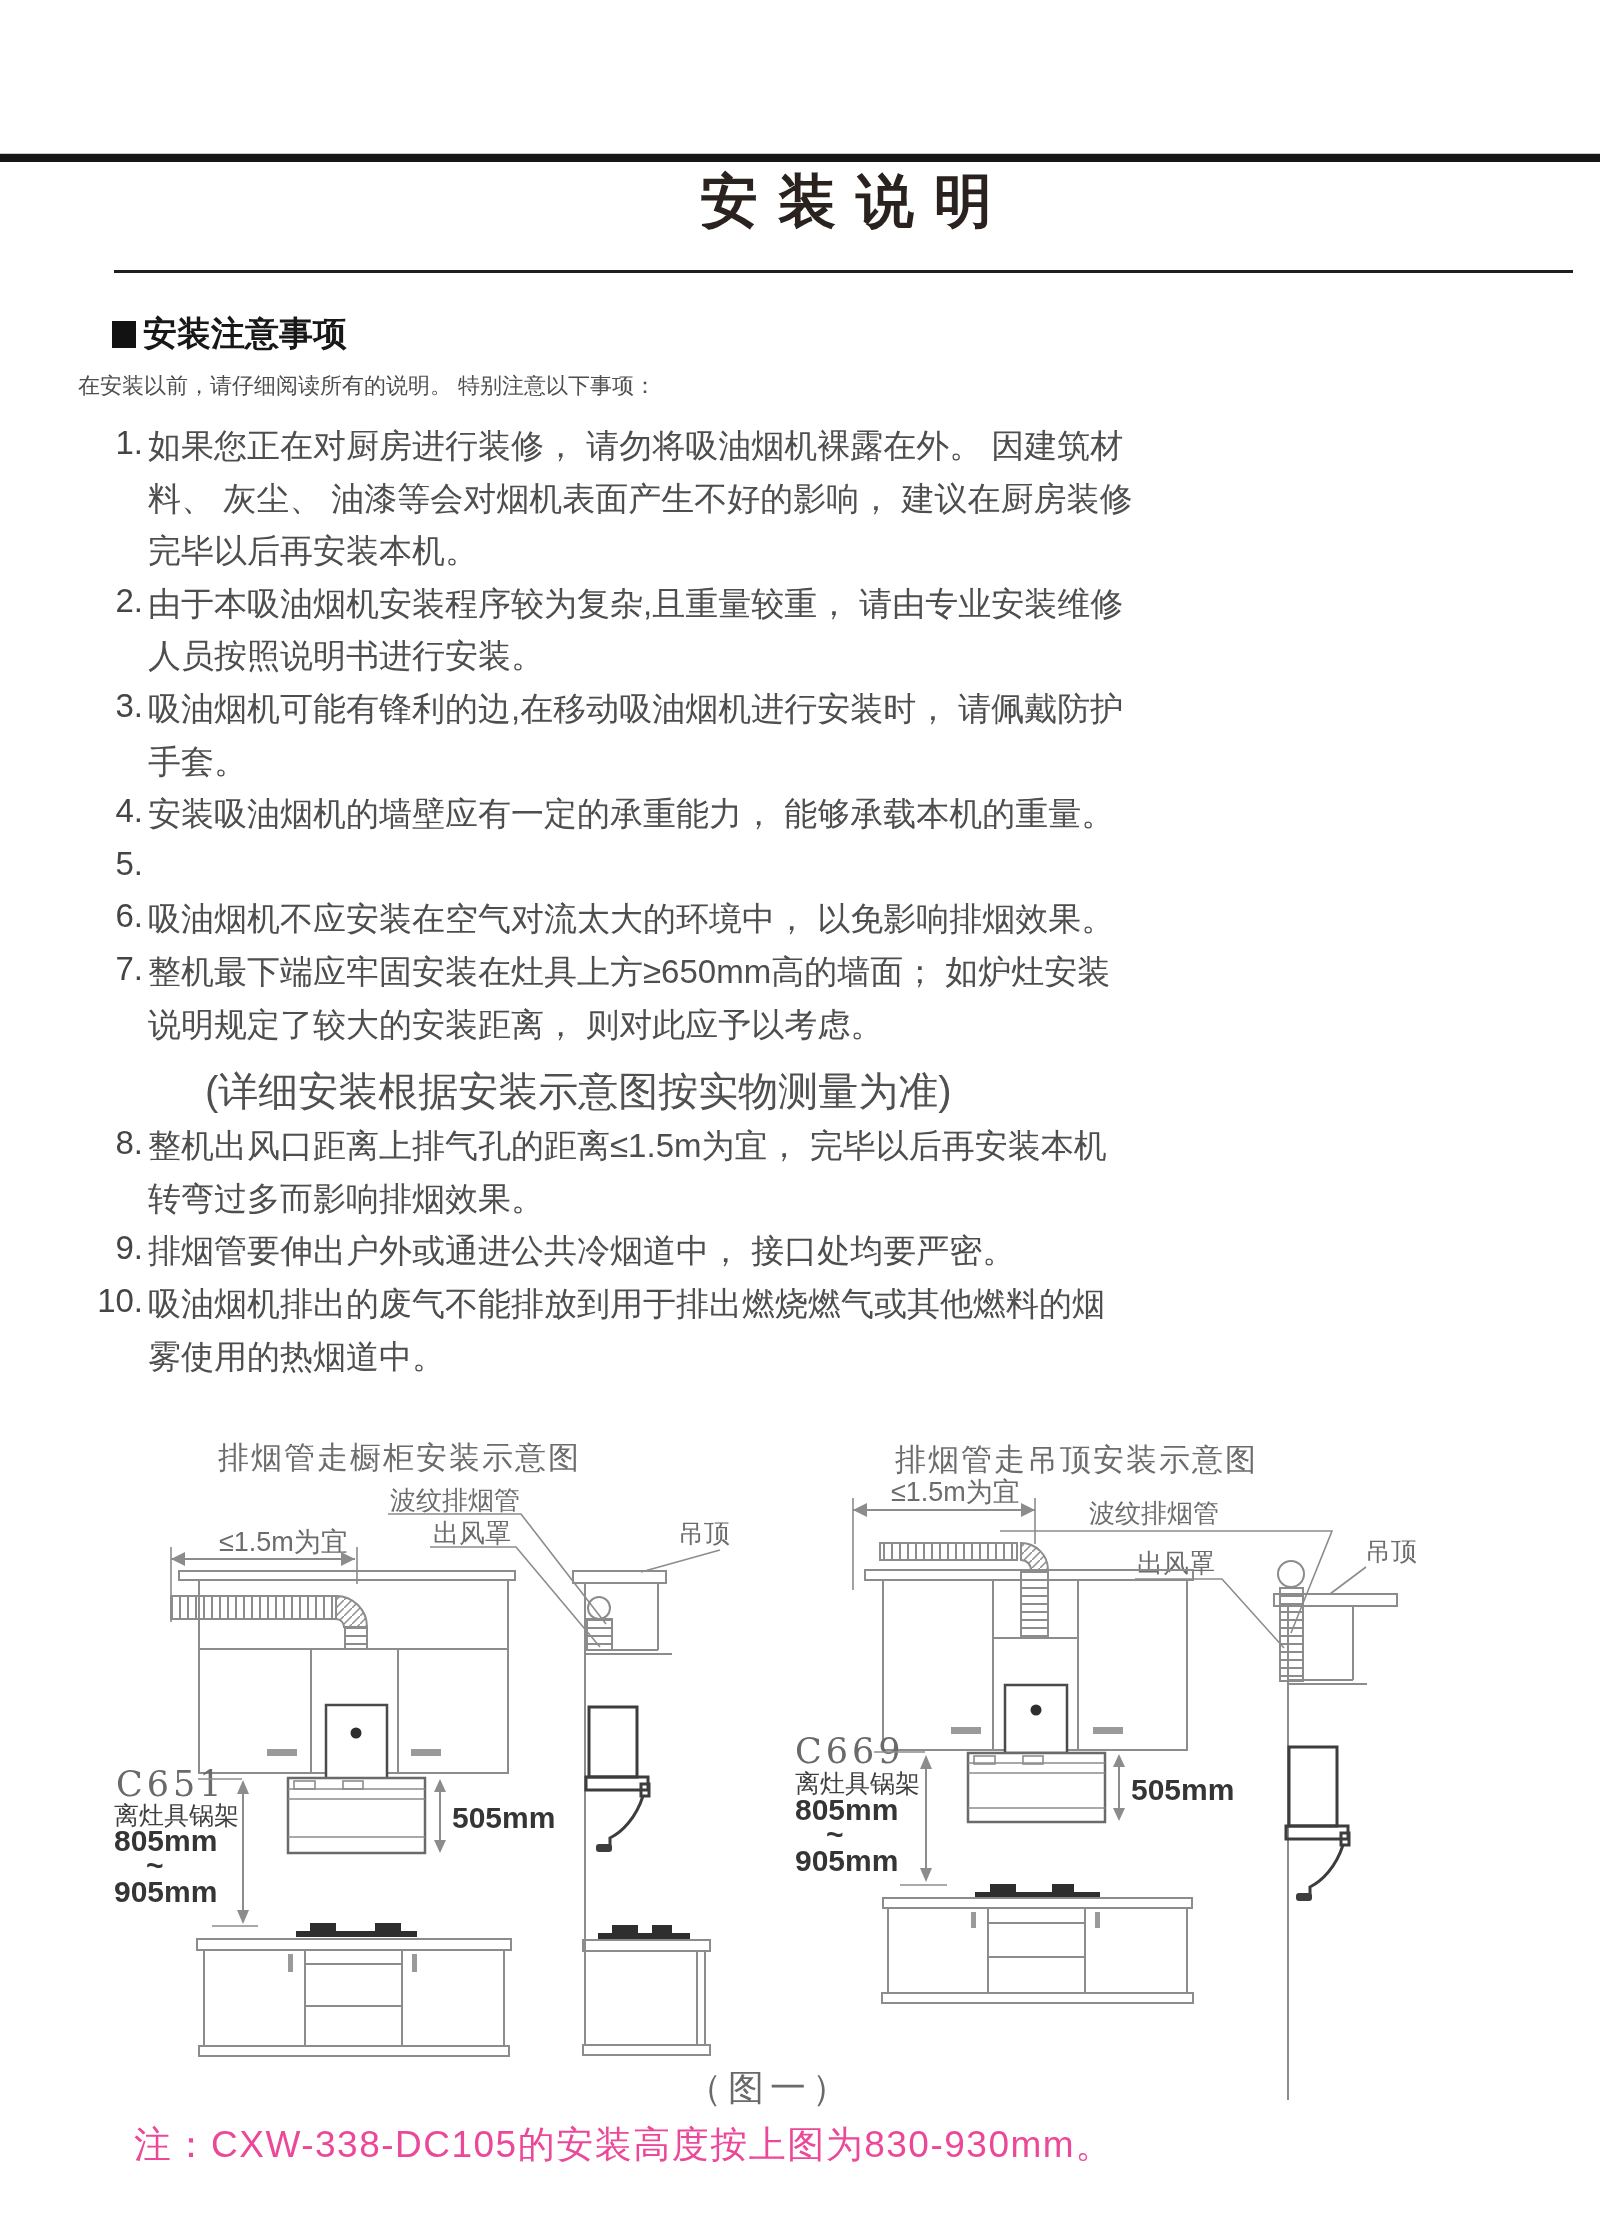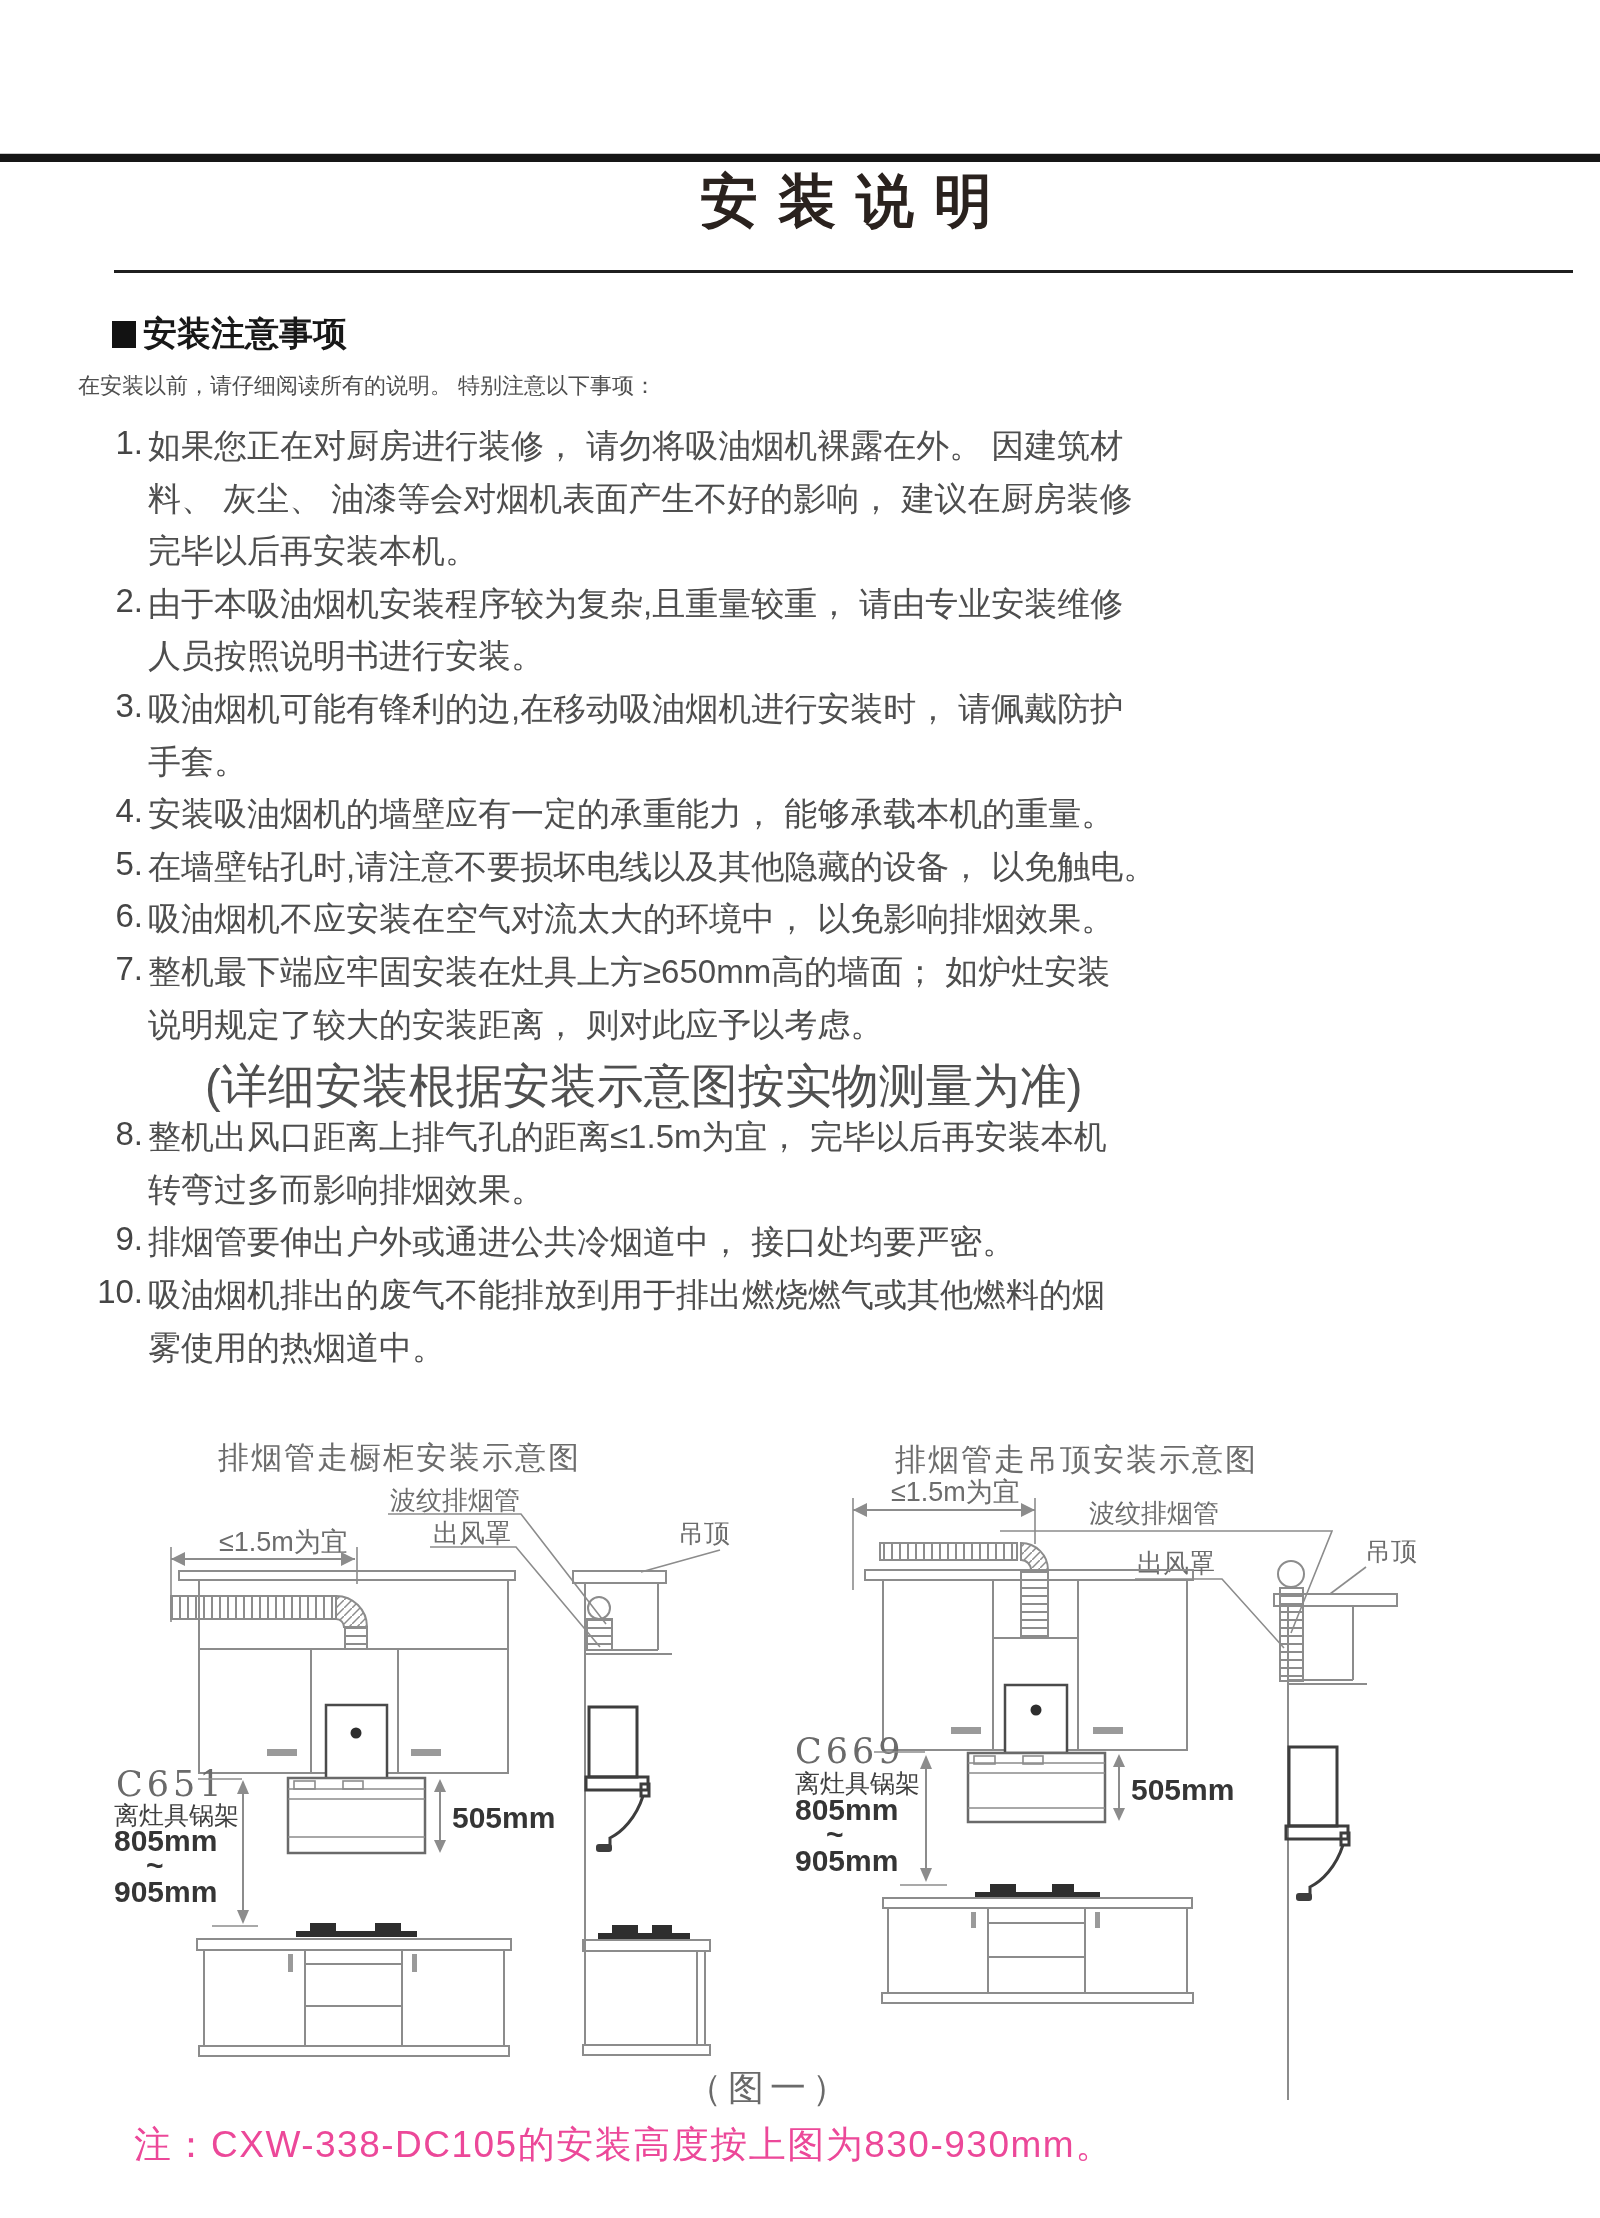--- a/index.html
+++ b/index.html
@@ -11,21 +11,21 @@
               color:#2a221e;letter-spacing:20px;white-space:nowrap;}
   .title-rule{position:absolute;left:114px;top:270px;width:1459px;height:3px;background:#1f1f1f;}
   .sec-header{position:absolute;left:75px;top:311px;font-size:34px;font-weight:bold;color:#181818;
               display:flex;align-items:center;white-space:nowrap;padding-left:37px;}
   .sec-header .sq{width:24px;height:27px;background:#121212;margin-right:7px;display:inline-block;}
   .intro{position:absolute;left:78px;top:371px;font-size:22px;color:#4e4e4e;white-space:nowrap;}
   .plist{position:absolute;left:75px;top:424px;width:1110px;font-size:33px;color:#4e4e4e;}
   .row{display:flex;height:52.6px;align-items:flex-start;}
   .row .num{flex:0 0 68px;width:68px;text-align:right;color:#454545;}
   .row .txt{white-space:nowrap;margin-left:5px;}
-  .row.note{height:60px;display:block;padding-left:130px;font-size:47px;color:#505050;white-space:nowrap;}
+  .row.note{height:60px;display:block;padding-left:130px;font-size:40px;color:#505050;white-space:nowrap;margin-top:9px;}
   .footnote{position:absolute;left:134px;top:2120px;font-size:37px;color:#ec4899;
             letter-spacing:1.5px;white-space:nowrap;}
   svg.fig{position:absolute;left:0;top:1400px;}
   .ln{stroke:#8c8c8c;stroke-width:2;fill:none;}
   .lt{stroke:#8c8c8c;stroke-width:1.6;fill:none;}
   .lnd{stroke:#3d3d3d;stroke-width:3;fill:none;}
   .ah{fill:#8c8c8c;stroke:none;}
   .dk{fill:#2e2e2e;stroke:none;}
   .gy{fill:#9a9a9a;stroke:none;}
   svg text{font-family:"Liberation Sans",sans-serif;}
@@ -78,21 +78,20 @@
   <div class="row">
       <div class="num"></div>
       <div class="txt">手套。</div>
     </div>
   <div class="row">
       <div class="num">4.</div>
       <div class="txt">安装吸油烟机的墙壁应有一定的承重能力， 能够承载本机的重量。</div>
     </div>
   <div class="row">
       <div class="num">5.</div>
-      <div class="txt">在墙壁钻孔时,请注意不要损坏电线以及其他隐藏的设备， 以免触电。</div>
     </div>
   <div class="row">
       <div class="num">6.</div>
       <div class="txt">吸油烟机不应安装在空气对流太大的环境中， 以免影响排烟效果。</div>
     </div>
   <div class="row">
       <div class="num">7.</div>
       <div class="txt">整机最下端应牢固安装在灶具上方≥650mm高的墙面； 如炉灶安装</div>
     </div>
   <div class="row">

